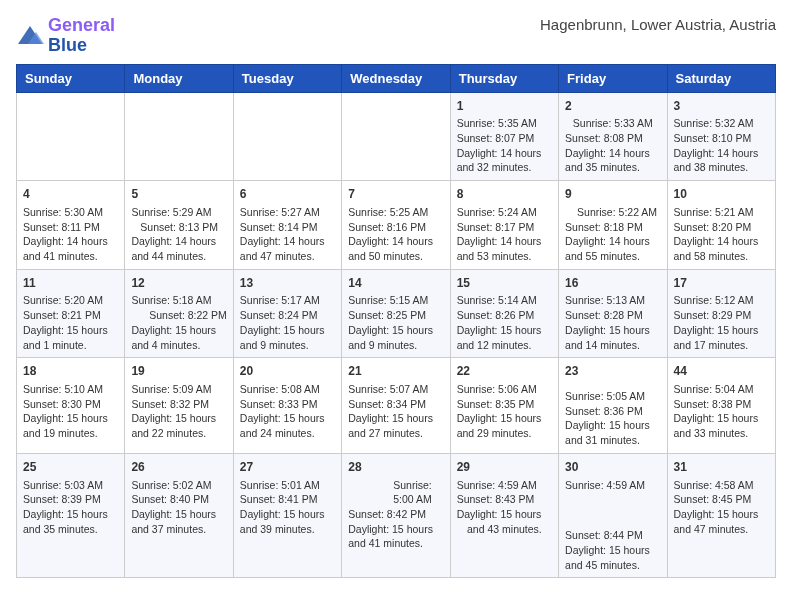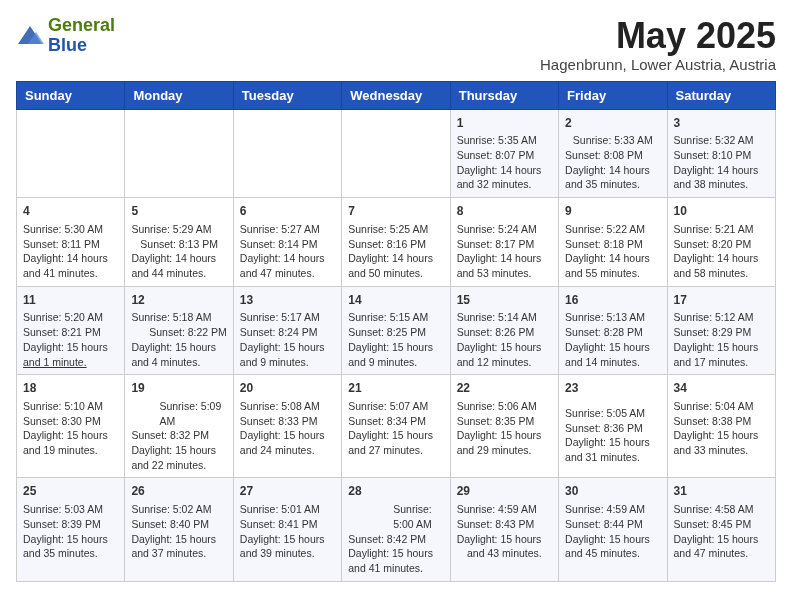--- a/index.html
+++ b/index.html
@@ -19,21 +19,21 @@
     .logo {
       display: flex;
       align-items: center;
       gap: 4px;
     }
     .logo-text {
       font-size: 18px;
       font-weight: bold;
       line-height: 1.1;
     }
-    .logo-general { color: #4d7c0f; }
+    .logo-general { color: #8b5cf6; }
     .logo-blue { color: #2255aa; }
     .logo-icon {
       width: 28px;
       height: 28px;
     }
     .title-block {
       text-align: right;
     }
     .month-year {
       font-size: 36px;
@@ -95,21 +95,20 @@
     <svg class="logo-icon" viewBox="0 0 28 28">
       <polygon points="14,4 26,22 2,22" fill="#2255aa" opacity="0.85"></polygon>
       <polygon points="20,10 28,22 12,22" fill="#5588dd" opacity="0.7"></polygon>
     </svg>
     <div class="logo-text">
       <span class="logo-general">General</span><br>
       <span class="logo-blue">Blue</span>
     </div>
   </div>
   <div class="title-block">
-    <div class="month-year">May 2025</div>
     <div class="location">Hagenbrunn, Lower Austria, Austria</div>
   </div>
 </div>
 
 <table>
   <thead>
     <tr>
     <th>Sunday</th>
         <th>Monday</th>
         <th>Tuesday</th>
@@ -178,40 +177,40 @@
         </td>
         <td>
           <span class="day-num">8</span>
           <span style="display: block;">Sunrise: 5:24 AM</span>
           <span style="display: block;">Sunset: 8:17 PM</span>
           <span style="display: block;">Daylight: 14 hours</span>
           <span style="display: block;">and 53 minutes.</span>
         </td>
         <td>
           <span class="day-num">9</span>
-          <span style="display: block;">Sunrise: 5:22 AM</span>
+          <span style="display: block; margin-left: 12px;">Sunrise: 5:22 AM</span>
           <span style="display: block;">Sunset: 8:18 PM</span>
           <span style="display: block;">Daylight: 14 hours</span>
           <span style="display: block;">and 55 minutes.</span>
         </td>
         <td>
           <span class="day-num">10</span>
           <span style="display: block;">Sunrise: 5:21 AM</span>
           <span style="display: block;">Sunset: 8:20 PM</span>
           <span style="display: block;">Daylight: 14 hours</span>
           <span style="display: block;">and 58 minutes.</span>
         </td>
       </tr>
       <tr>
         <td>
           <span class="day-num">11</span>
           <span style="display: block;">Sunrise: 5:20 AM</span>
           <span style="display: block;">Sunset: 8:21 PM</span>
           <span style="display: block;">Daylight: 15 hours</span>
-          <span style="display: block; text-decoration: underline;">and 1 minute.</span>
+          <span style="display: block;">and 1 minute.</span>
         </td>
         <td>
           <span class="day-num">12</span>
           <span style="display: block;">Sunrise: 5:18 AM</span>
           <span style="display: block; text-align: right;">Sunset: 8:22 PM</span>
           <span style="display: block;">Daylight: 15 hours</span>
           <span style="display: block;">and 4 minutes.</span>
         </td>
         <td>
           <span class="day-num">13</span>
@@ -252,21 +251,21 @@
       <tr>
         <td>
           <span class="day-num">18</span>
           <span style="display: block;">Sunrise: 5:10 AM</span>
           <span style="display: block;">Sunset: 8:30 PM</span>
           <span style="display: block;">Daylight: 15 hours</span>
           <span style="display: block;">and 19 minutes.</span>
         </td>
         <td>
           <span class="day-num">19</span>
-          <span style="display: block; margin-left: 28px;">Sunrise: 5:09 AM</span>
+          <span style="display: block;">Sunrise: 5:09 AM</span>
           <span style="display: block;">Sunset: 8:32 PM</span>
           <span style="display: block;">Daylight: 15 hours</span>
           <span style="display: block;">and 22 minutes.</span>
         </td>
         <td>
           <span class="day-num">20</span>
           <span style="display: block;">Sunrise: 5:08 AM</span>
           <span style="display: block;">Sunset: 8:33 PM</span>
           <span style="display: block;">Daylight: 15 hours</span>
           <span style="display: block;">and 24 minutes.</span>
@@ -286,21 +285,21 @@
           <span style="display: block;">and 29 minutes.</span>
         </td>
         <td>
           <span class="day-num">23</span>
           <span style="display: block; margin-top: 9px;">Sunrise: 5:05 AM</span>
           <span style="display: block;">Sunset: 8:36 PM</span>
           <span style="display: block;">Daylight: 15 hours</span>
           <span style="display: block;">and 31 minutes.</span>
         </td>
         <td>
-          <span class="day-num">34</span>
+          <span class="day-num">44</span>
           <span style="display: block;">Sunrise: 5:04 AM</span>
           <span style="display: block;">Sunset: 8:38 PM</span>
           <span style="display: block;">Daylight: 15 hours</span>
           <span style="display: block;">and 33 minutes.</span>
         </td>
       </tr>
       <tr>
         <td>
           <span class="day-num">25</span>
           <span style="display: block;">Sunrise: 5:03 AM</span>
@@ -332,21 +331,21 @@
         <td>
           <span class="day-num">29</span>
           <span style="display: block;">Sunrise: 4:59 AM</span>
           <span style="display: block;">Sunset: 8:43 PM</span>
           <span style="display: block;">Daylight: 15 hours</span>
           <span style="display: block; text-align: center;">and 43 minutes.</span>
         </td>
         <td>
           <span class="day-num">30</span>
           <span style="display: block;">Sunrise: 4:59 AM</span>
-          <span style="display: block;">Sunset: 8:44 PM</span>
+          <span style="display: block; margin-top: 36px;">Sunset: 8:44 PM</span>
           <span style="display: block;">Daylight: 15 hours</span>
           <span style="display: block;">and 45 minutes.</span>
         </td>
         <td>
           <span class="day-num">31</span>
           <span style="display: block;">Sunrise: 4:58 AM</span>
           <span style="display: block;">Sunset: 8:45 PM</span>
           <span style="display: block;">Daylight: 15 hours</span>
           <span style="display: block;">and 47 minutes.</span>
         </td>

